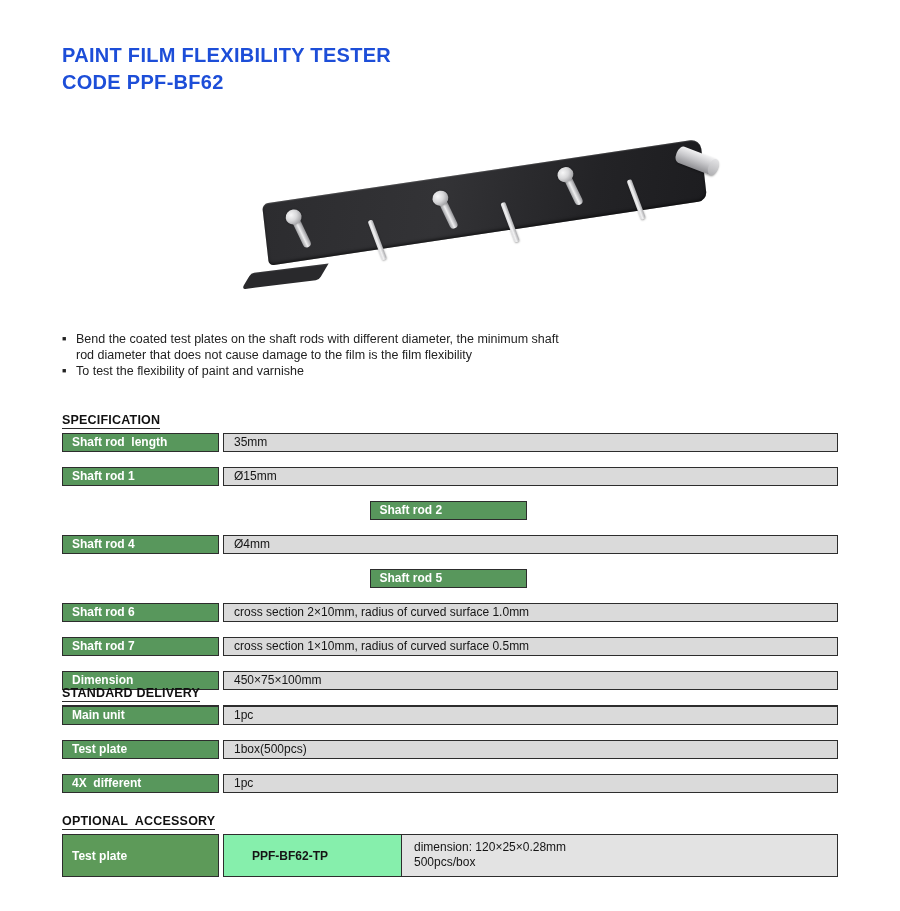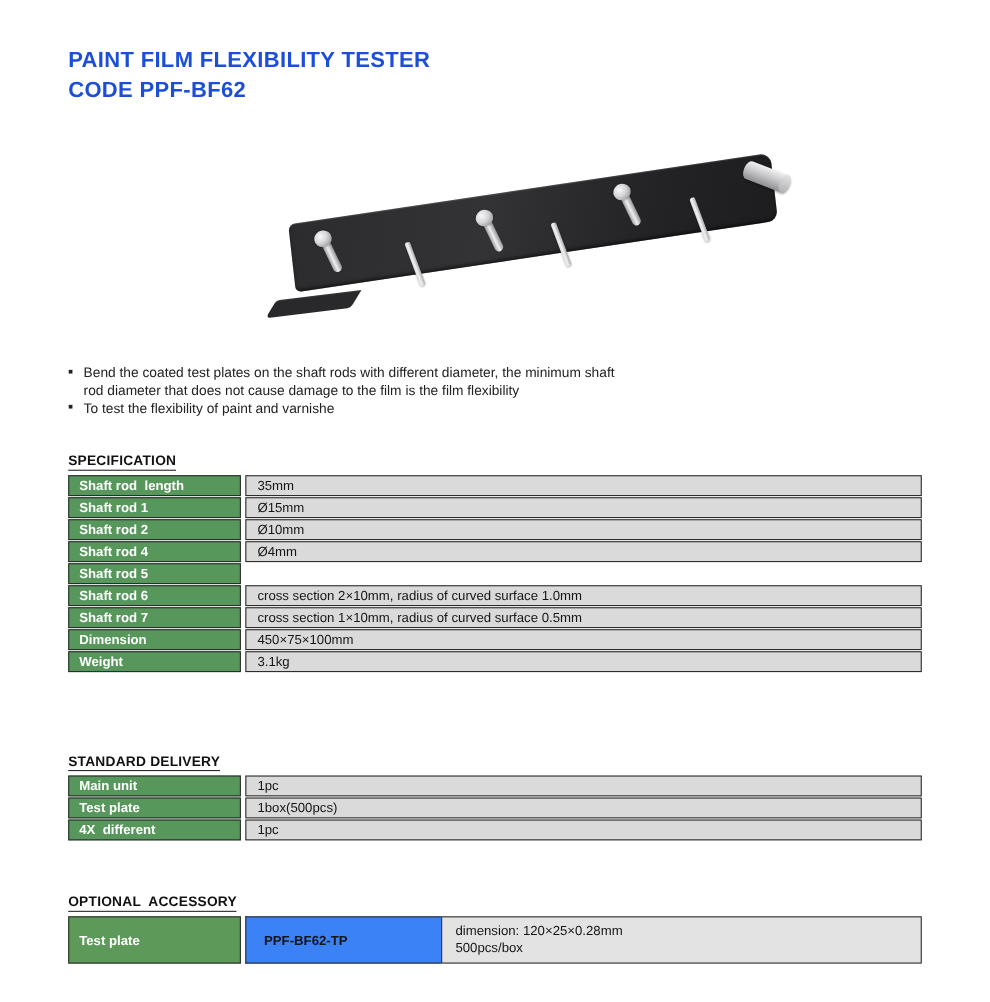--- a/index.html
+++ b/index.html
@@ -40,35 +40,35 @@
   
   .bullets{position:absolute;left:62px;top:331px;width:515px;font-size:12.5px;
     line-height:16px;color:#222;}
   .bullet{position:relative;padding-left:14px;margin-bottom:0px;}
   .bullet:before{content:"■";position:absolute;left:0;top:0px;font-size:7px;color:#222;}
   
   .section{position:absolute;left:62px;width:776px;}
   .sec-heading{display:inline-block;font-size:12.5px;font-weight:bold;color:#111;
     line-height:13px;border-bottom:1.5px solid #2a2a2a;padding-bottom:1px;margin-bottom:4px;
     white-space:pre;letter-spacing:0.2px;}
-  .trow{display:flex;height:19px;margin-bottom:1px;}
+  .trow{display:flex;height:19px;margin-bottom:15px;justify-content:center;}
   .tlabel{box-sizing:border-box;width:157px;height:19px;background:#58975c;
     border:1px solid #2d2d2d;color:#ffffff;font-weight:bold;font-size:12px;
     line-height:16.5px;padding-left:9px;white-space:pre;margin-right:4px;flex:none;}
   .tvalue{box-sizing:border-box;flex:1;height:19px;background:#dadada;
     border:1px solid #2d2d2d;font-size:12px;color:#151515;line-height:16.5px;
     padding-left:10px;white-space:pre;}
   
   .orow{display:flex;height:43px;}
   .olabel{box-sizing:border-box;width:157px;background:#5d9a59;border:1px solid #2d2d2d;
     color:#ffffff;font-weight:bold;font-size:12px;display:flex;align-items:center;
     padding-left:9px;margin-right:4px;flex:none;white-space:pre;}
-  .ocode{box-sizing:border-box;width:178px;background:#3b82f6;border:1px solid #2d2d2d;
+  .ocode{box-sizing:border-box;width:178px;background:#86efac;border:1px solid #2d2d2d;
     border-right:none;font-size:12px;font-weight:bold;color:#151515;display:flex;
-    align-items:center;padding-left:16px;flex:none;}
+    align-items:center;padding-left:28px;flex:none;}
   .odesc{box-sizing:border-box;flex:1;background:#e3e3e3;border:1px solid #2d2d2d;
     font-size:12px;color:#151515;line-height:15px;padding:5px 0 0 12px;}
   .sec-spec{top:410px;}
   .sec-delivery{top:683px;}
   .sec-optional{top:811px;}
 </style>
 </head>
 <body>
 
 <div class="page">
@@ -111,21 +111,20 @@
       <div class="trow">
           <div class="tlabel">Shaft rod  length</div>
           <div class="tvalue">35mm</div>
         </div>
       <div class="trow">
           <div class="tlabel">Shaft rod 1</div>
           <div class="tvalue">Ø15mm</div>
         </div>
       <div class="trow">
           <div class="tlabel">Shaft rod 2</div>
-          <div class="tvalue">Ø10mm</div>
         </div>
       <div class="trow">
           <div class="tlabel">Shaft rod 4</div>
           <div class="tvalue">Ø4mm</div>
         </div>
       <div class="trow">
           <div class="tlabel">Shaft rod 5</div>
         </div>
       <div class="trow">
           <div class="tlabel">Shaft rod 6</div>

